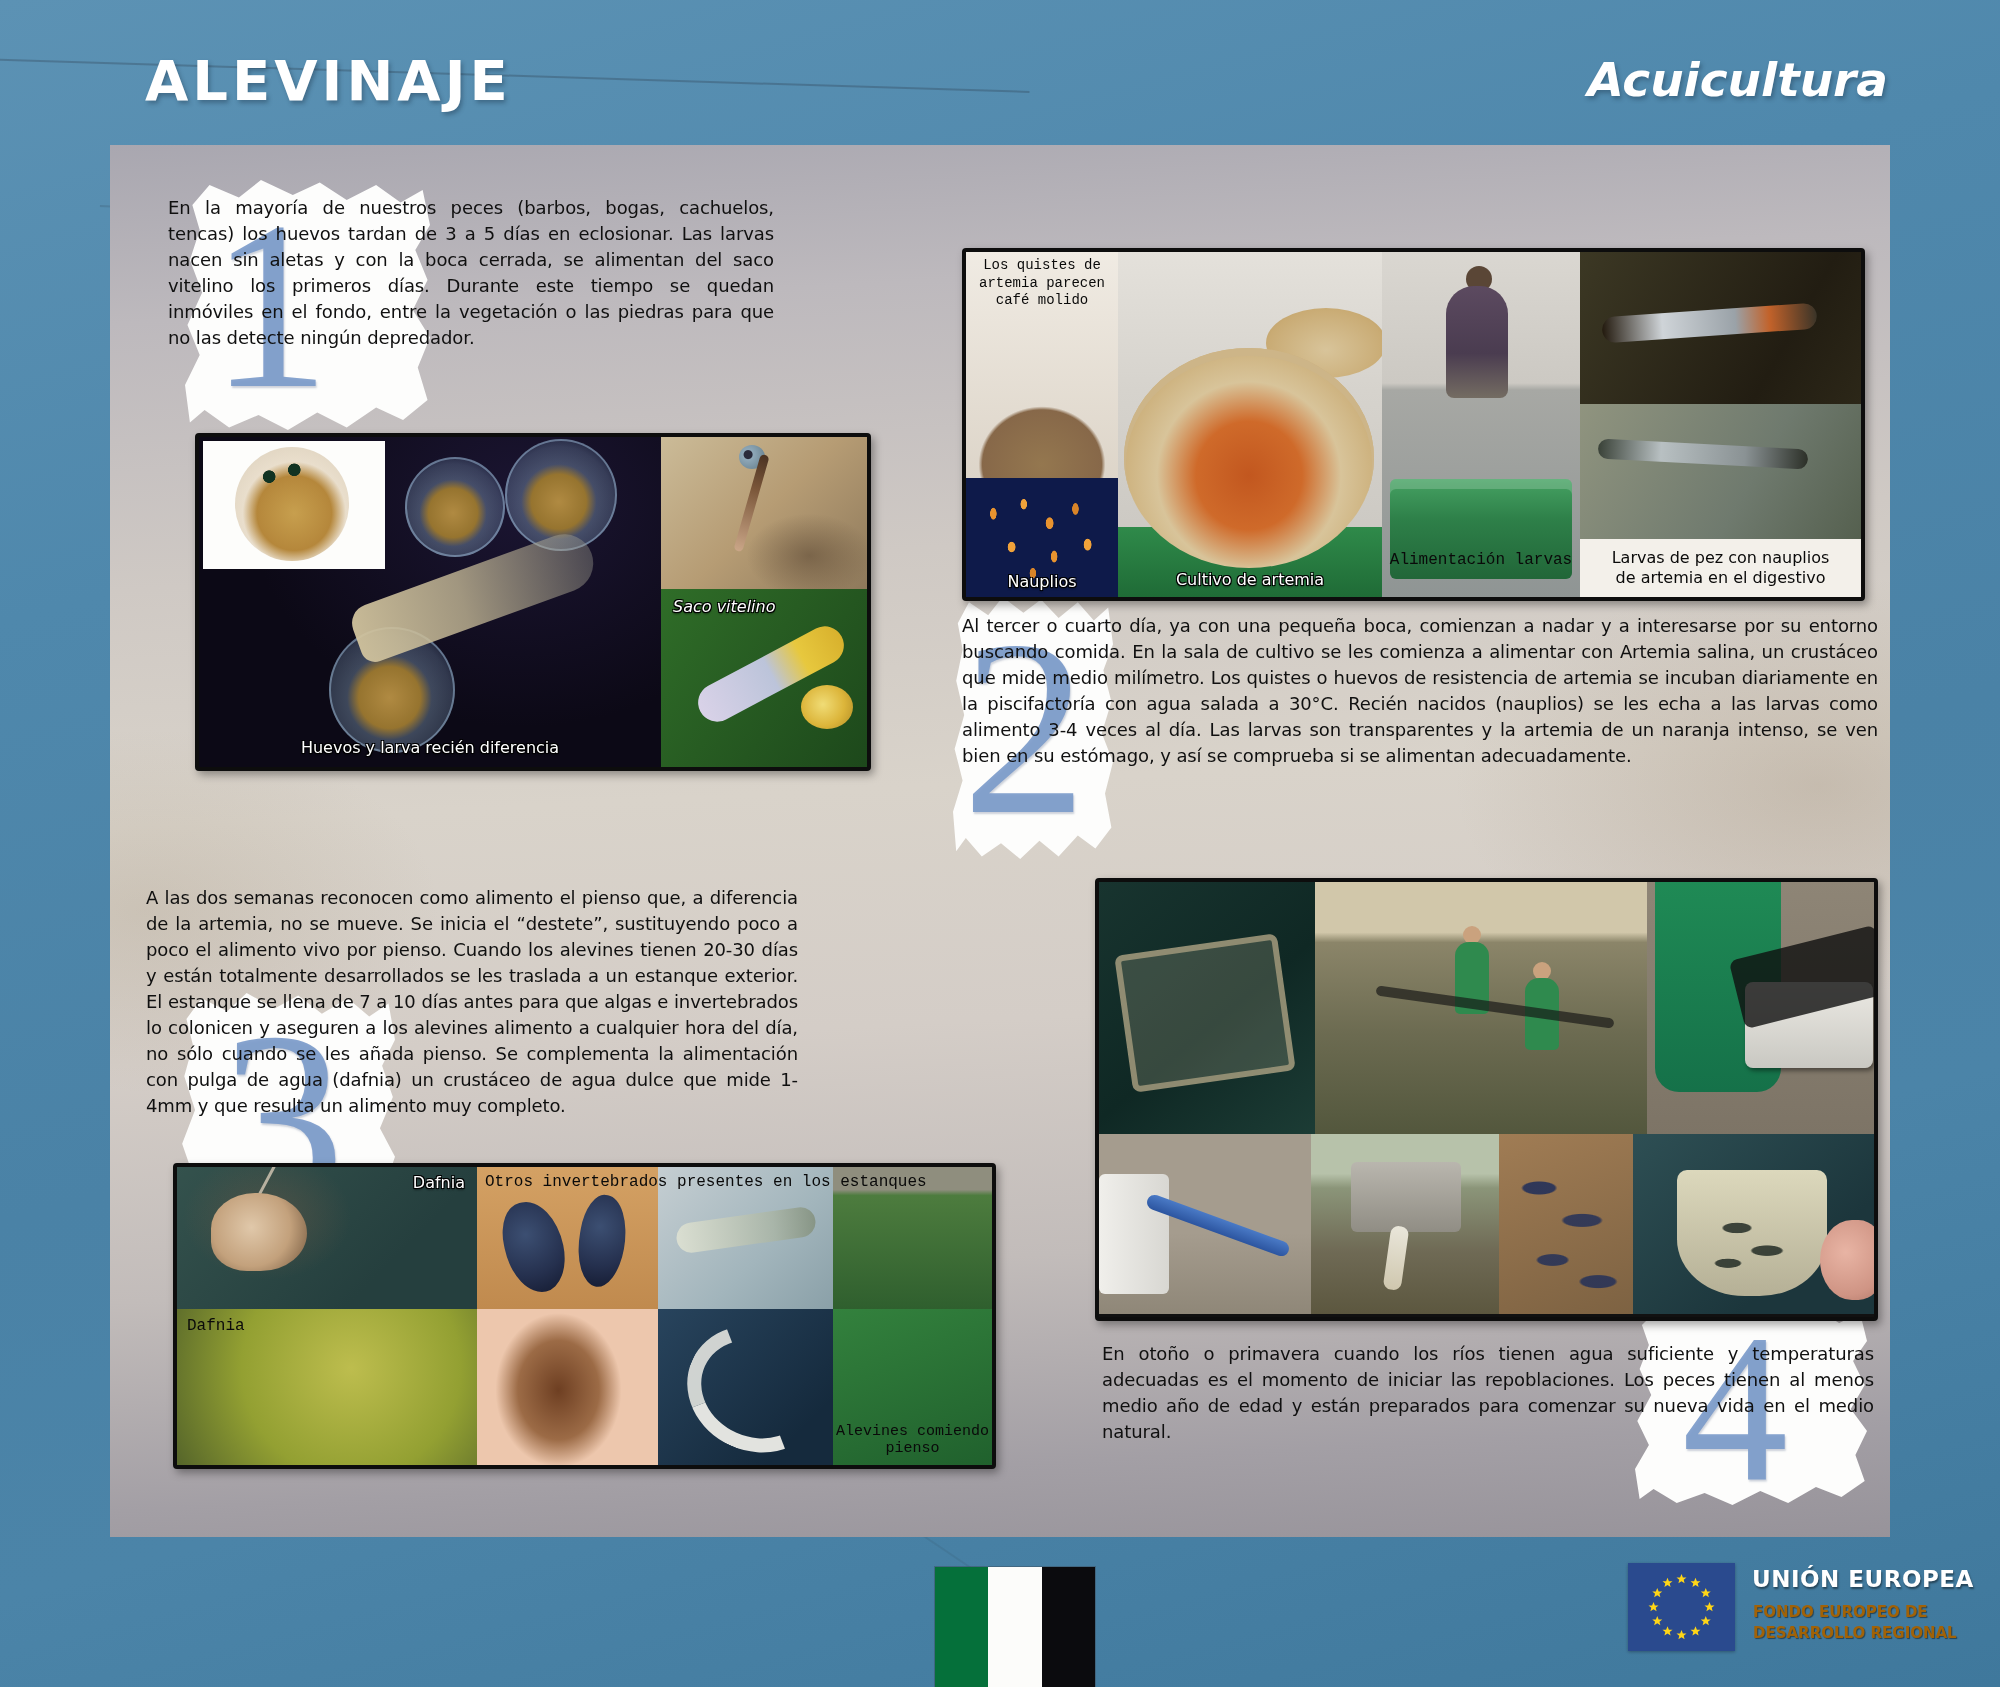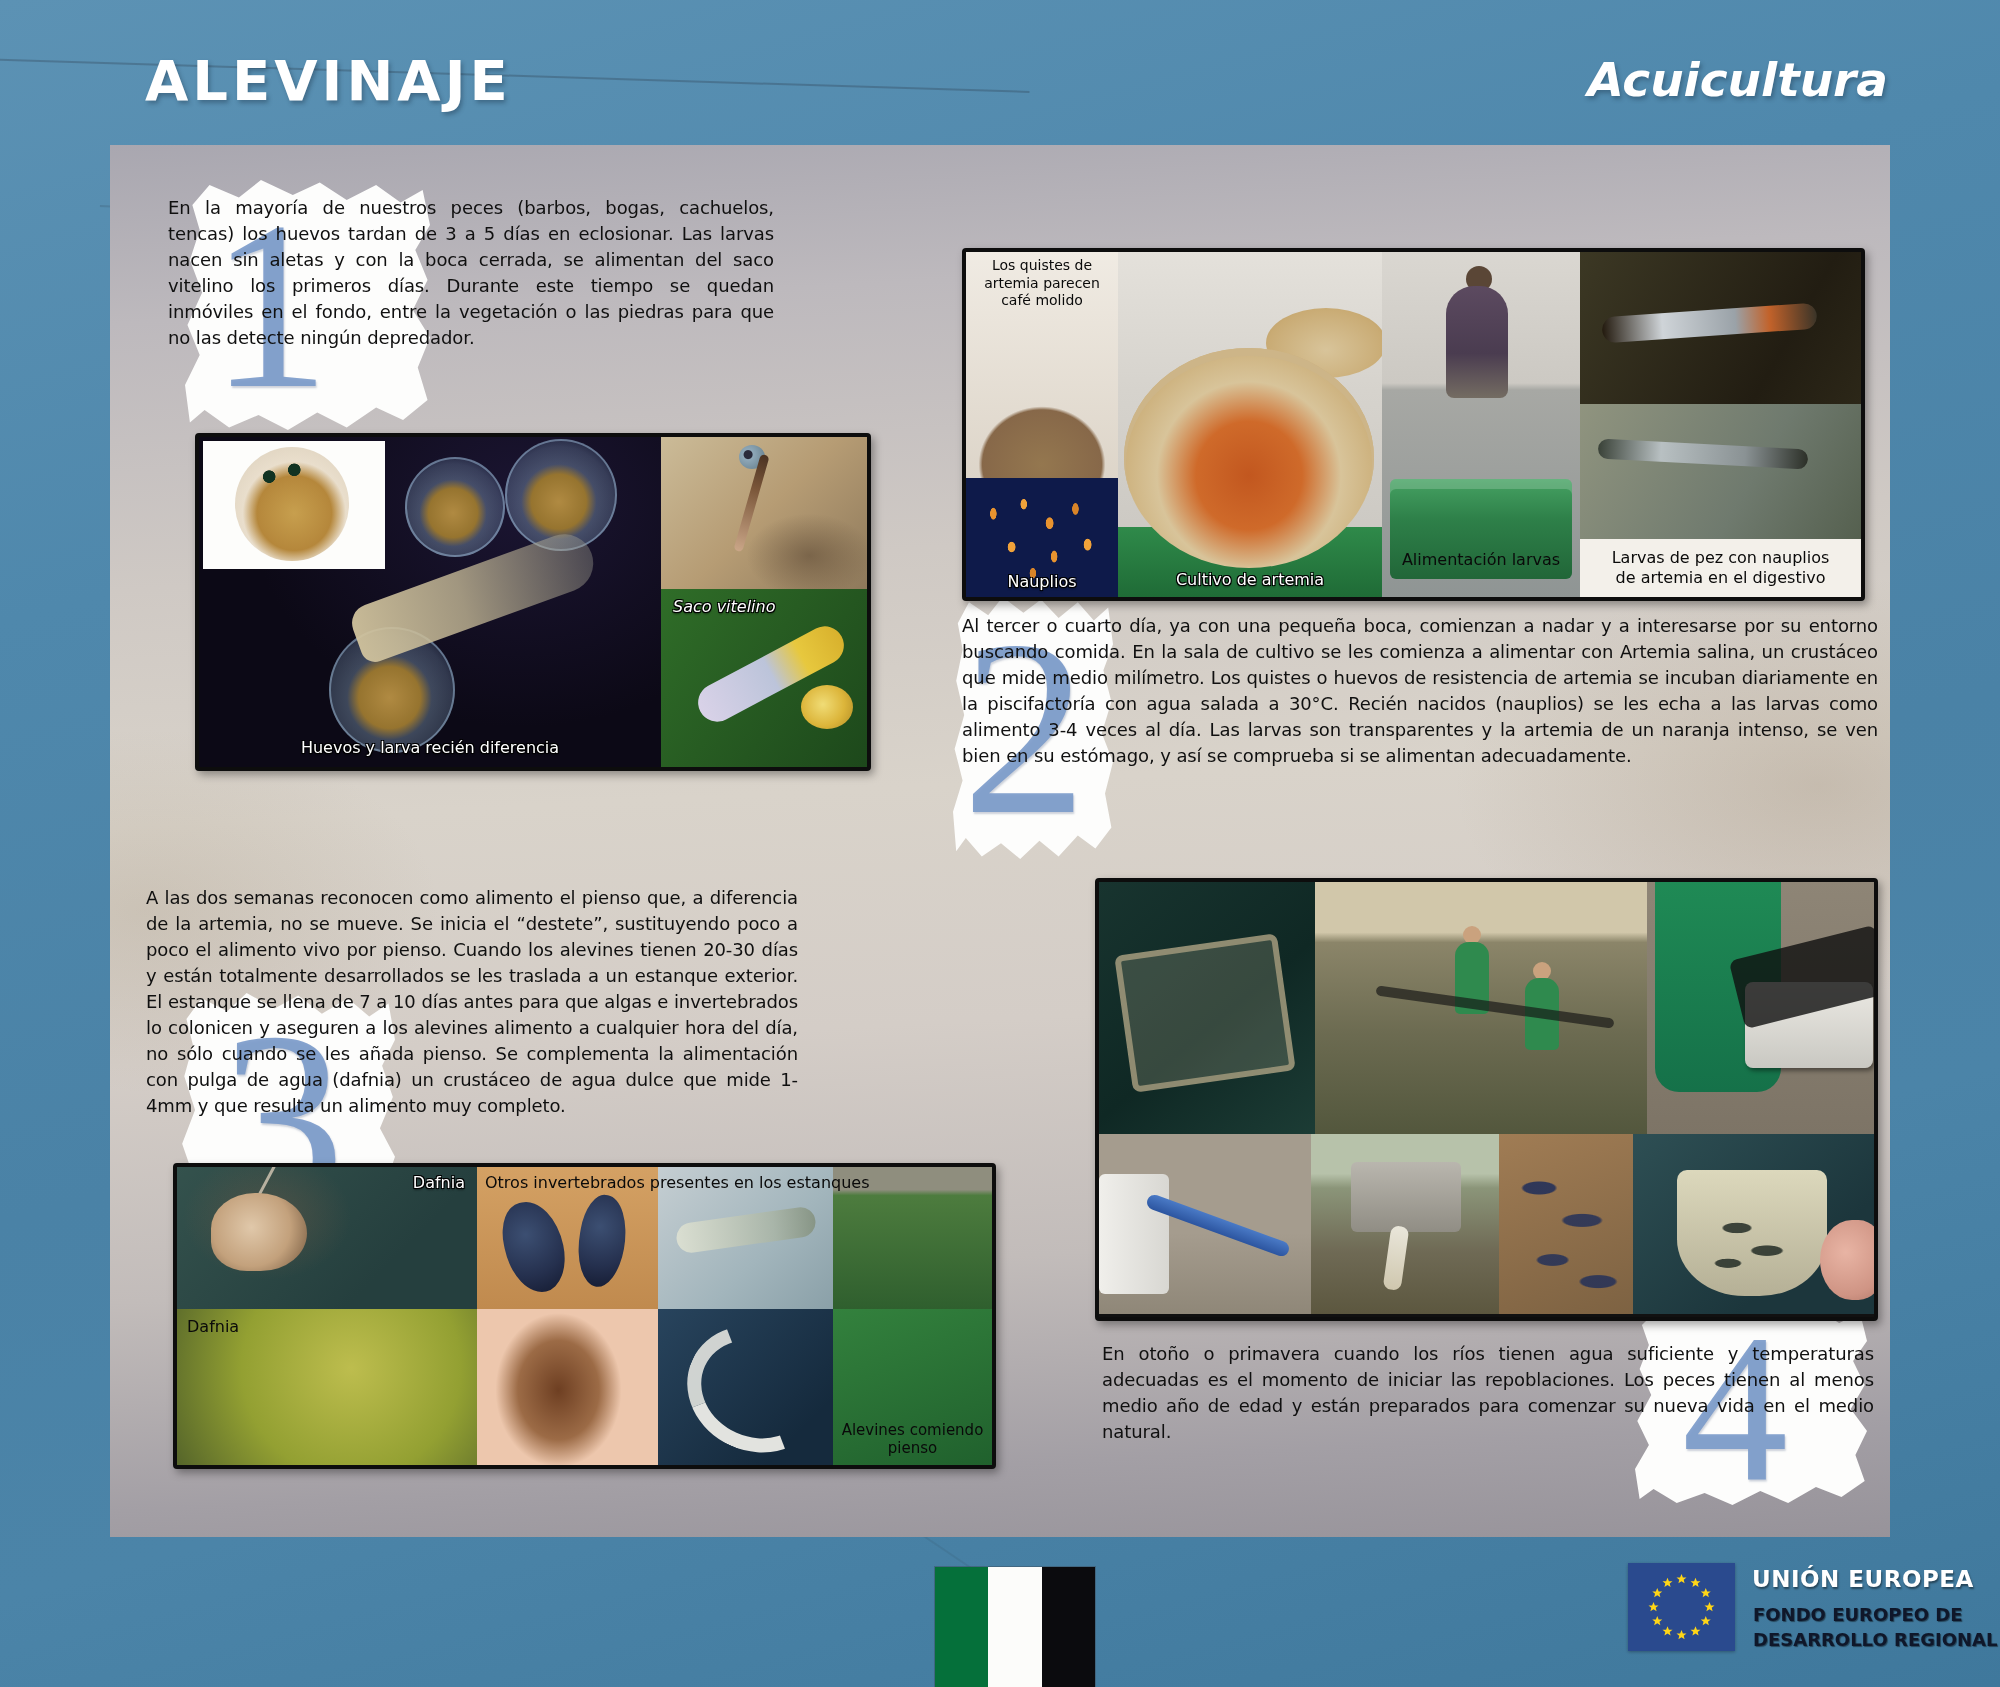--- a/index.html
+++ b/index.html
@@ -30,21 +30,21 @@
   .splotch{position:absolute;background:#fdfdfc;z-index:1;
     clip-path:polygon(3% 10%,10% 2%,22% 7%,31% 0%,44% 6%,55% 1%,66% 8%,78% 2%,88% 9%,97% 4%,100% 18%,94% 28%,99% 40%,93% 52%,100% 63%,95% 75%,99% 88%,89% 96%,78% 91%,66% 99%,54% 93%,42% 100%,30% 94%,18% 99%,8% 92%,2% 97%,0% 82%,6% 70%,1% 58%,7% 45%,2% 32%,6% 20%);}
   .bignum{position:absolute;font-family:"Liberation Serif", serif;color:rgba(124,155,202,.92);
     line-height:1;z-index:2;text-shadow:1px 2px 2px rgba(60,80,120,.25);}
   
   .collage{position:absolute;border:4px solid #0d0d0d;border-radius:4px;overflow:hidden;z-index:3;
     box-shadow:3px 4px 8px rgba(0,0,0,.35);background:#111;}
   .cell{position:relative;overflow:hidden;}
   .caption-w{position:absolute;color:#fff;font-size:16px;z-index:5;
     text-shadow:-1px -1px 0 #000,1px -1px 0 #000,-1px 1px 0 #000,1px 1px 0 #000,0 2px 2px rgba(0,0,0,.6);}
-  .caption-b{position:absolute;color:#0a0a0a;font-size:16px;z-index:5;}
+  .caption-b{position:absolute;color:#0a0a0a;font-size:16px;z-index:5;font-family:Liberation Mono, monospace;}
   
   .c1-left{width:462px;background:radial-gradient(ellipse at 70% 20%,#1b1532 0%,#0c0916 60%);position:relative;}
   .c1-right{flex:1;display:flex;flex-direction:column;}
   .c1-rt{height:152px;position:relative;
     background:radial-gradient(90px 60px at 72% 78%,rgba(90,70,50,.55),transparent 70%),
     linear-gradient(135deg,#cbbb98 0%,#b69c74 50%,#8e795b 100%);}
   .c1-rb{flex:1;position:relative;background:linear-gradient(125deg,#2f6d28 0%,#275c22 45%,#1d481b 100%);font-style:italic;}
   .egg{position:absolute;border-radius:50%;
     background:radial-gradient(circle at 48% 56%,#b08a42 0%,#96742f 32%,rgba(150,182,212,.36) 44%,rgba(140,175,210,.28) 64%,rgba(70,110,150,.16) 80%,rgba(40,70,110,.08) 100%);
     box-shadow:inset 0 0 0 2px rgba(172,206,236,.45);}
@@ -172,21 +172,21 @@
   .hand{position:absolute;right:-10px;top:86px;width:64px;height:80px;border-radius:50% 40% 40% 50%;
     background:radial-gradient(circle at 40% 40%,#e8b4a4 0%,#cf9484 70%,#b27868 100%);}
   
   .flag-ext{position:absolute;left:935px;top:1567px;width:160px;height:120px;display:flex;z-index:2;
     outline:1px solid rgba(60,80,95,.5);}
   .fe-g{flex:1;background:#05703a;} .fe-w{flex:1;background:#fcfcfa;} .fe-b{flex:1;background:#0b0b0e;}
   .eu-flag{position:absolute;left:1628px;top:1563px;width:107px;height:88px;background:#2a4a8e;z-index:2;
     box-shadow:0 1px 3px rgba(0,0,0,.3);}
   .eu-title{position:absolute;left:1752px;top:1566px;font-size:23px;font-weight:bold;color:#fff;
     letter-spacing:.5px;text-shadow:1px 2px 2px rgba(0,0,0,.45);z-index:2;}
-  .eu-sub{position:absolute;left:1753px;top:1602px;font-size:18px;font-weight:bold;color:#0f172a;
+  .eu-sub{position:absolute;left:1753px;top:1602px;font-size:15px;font-weight:bold;color:#a16207;
     line-height:1.4;text-shadow:1px 1px 1px rgba(0,0,0,.45);z-index:2;}
 </style>
 </head>
 <body>
 
 <div class="wire" style="left:-20px;top:58px;width:1050px;transform:rotate(1.8deg);"></div>
 <div class="wire" style="left:100px;top:205px;width:760px;transform:rotate(2.6deg);opacity:.6;"></div>
 <div class="wire" style="left:620px;top:1330px;width:560px;transform:rotate(34deg);opacity:.35;"></div>
 
 <div class="title">ALEVINAJE</div>

